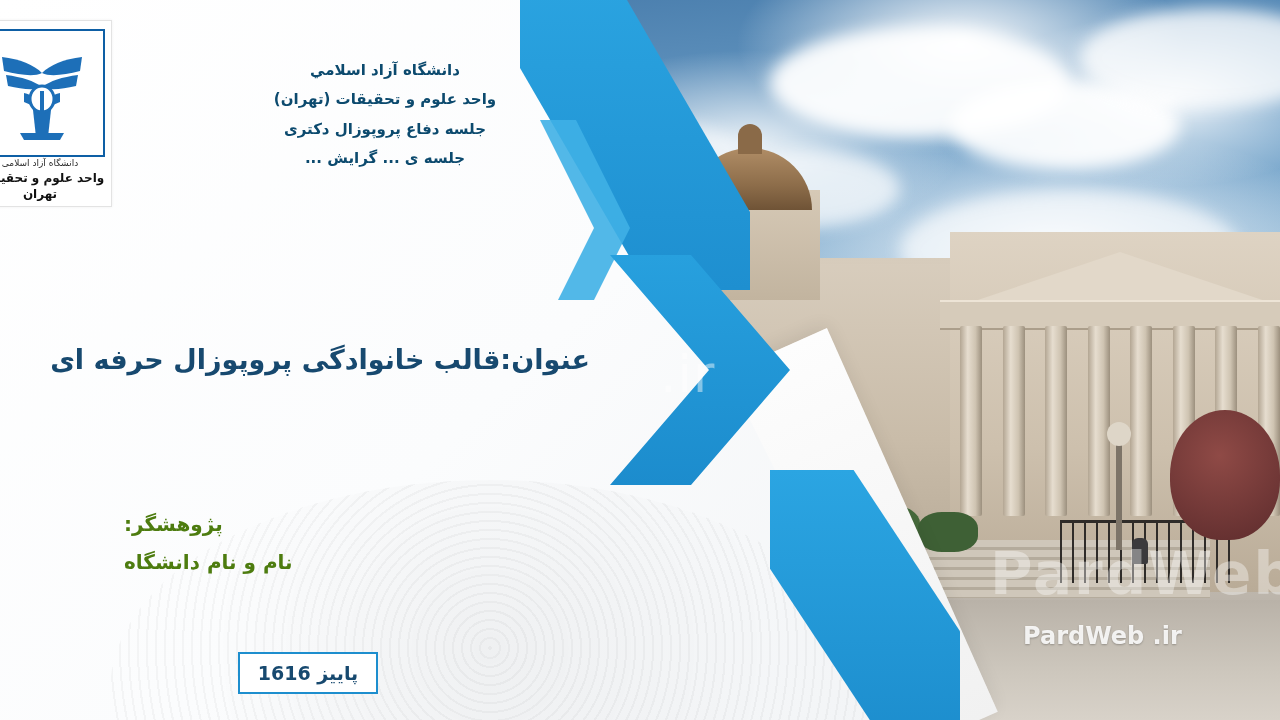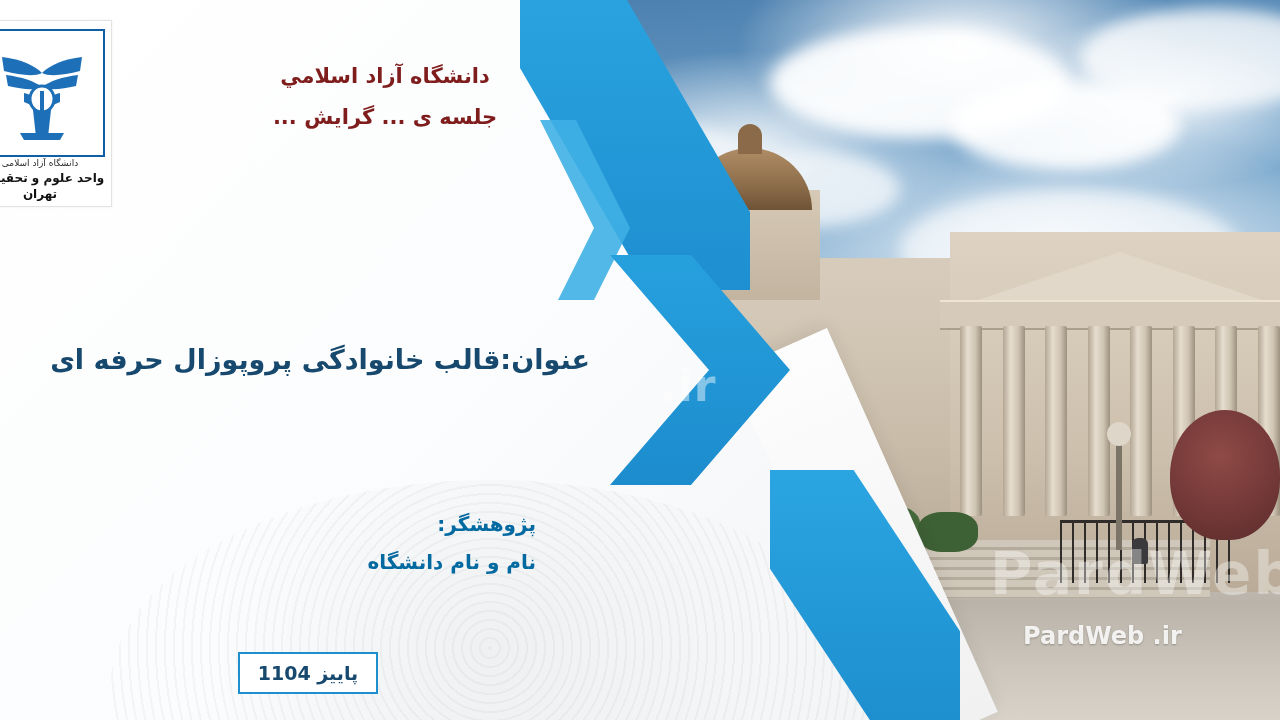--- a/index.html
+++ b/index.html
@@ -297,23 +297,23 @@
   .logo-caption .l1 { font-size: 9px; color:#2a2a2a; }
   .logo-caption .l2 { font-size: 12px; font-weight: 700; color:#111; }
 
   
   .header-text {
     position: absolute;
     top: 56px;
     left: 220px;
     width: 330px;
     text-align: center;
-    color: #7f1d1d;
-    font-weight: 700;
-    font-size: 21px;
+    color: #0c4a6e;
+    font-weight: 700;
+    font-size: 15px;
     line-height: 1.95;
     direction: rtl;
   }
   .header-text div { white-space: nowrap; }
 
   
   .title {
     position: absolute;
     top: 340px;
     left: 40px;
@@ -323,24 +323,24 @@
     font-weight: 700;
     font-size: 27px;
     line-height: 1.5;
     direction: rtl;
   }
 
   
   .researcher {
     position: absolute;
     top: 505px;
-    left: 136px;
+    left: 124px;
     width: 400px;
-    text-align: right;
-    color: #0369a1;
+    text-align: left;
+    color: #4d7c0f;
     font-weight: 700;
     direction: rtl;
   }
   .researcher .label { font-size: 20px; line-height: 1.9; }
   .researcher .name  { font-size: 20px; line-height: 1.9; }
 
   
   .date-badge {
     position: absolute;
     top: 652px;
@@ -354,24 +354,24 @@
     justify-content: center;
     color: #17496f;
     font-weight: 700;
     font-size: 19px;
     direction: rtl;
   }
 
   
   .wm-center {
     position: absolute;
-    top: 360px;
+    top: 344px;
     left: 660px;
-    font-size: 44px;
-    font-weight: 700;
+    font-size: 52px;
+    font-weight: 400;
     color: rgba(255,255,255,0.45);
     letter-spacing: 1px;
     font-family: "DejaVu Sans", "Liberation Sans", sans-serif;
     direction: ltr;
   }
   .wm-big {
     position: absolute;
     top: 540px;
     left: 990px;
     font-size: 58px;
@@ -465,29 +465,31 @@
       </svg>
     </div>
     <div class="logo-caption">
       <div class="l1">دانشگاه آزاد اسلامی</div>
       <div class="l2">واحد علوم و تحقیقات تهران</div>
     </div>
   </div>
 
   <div class="header-text">
     <div>دانشگاه آزاد اسلامي</div>
+    <div>واحد علوم و تحقيقات (تهران)</div>
+    <div>جلسه دفاع پروپوزال دکتری</div>
     <div>جلسه ی ... گرایش  ...</div>
   </div>
 
   <div class="title">عنوان:قالب خانوادگی پروپوزال حرفه ای</div>
 
   <div class="researcher">
     <div class="label">پژوهشگر:</div>
     <div class="name">نام و نام دانشگاه</div>
   </div>
 
-  <div class="date-badge">پاییز 1104</div>
+  <div class="date-badge">پاییز 1616</div>
 
   <div class="wm-center">.ir</div>
   <div class="wm-big">PardWeb</div>
   <div class="wm-bottom">PardWeb .ir</div>
 
 </div>
 
 </body></html>

